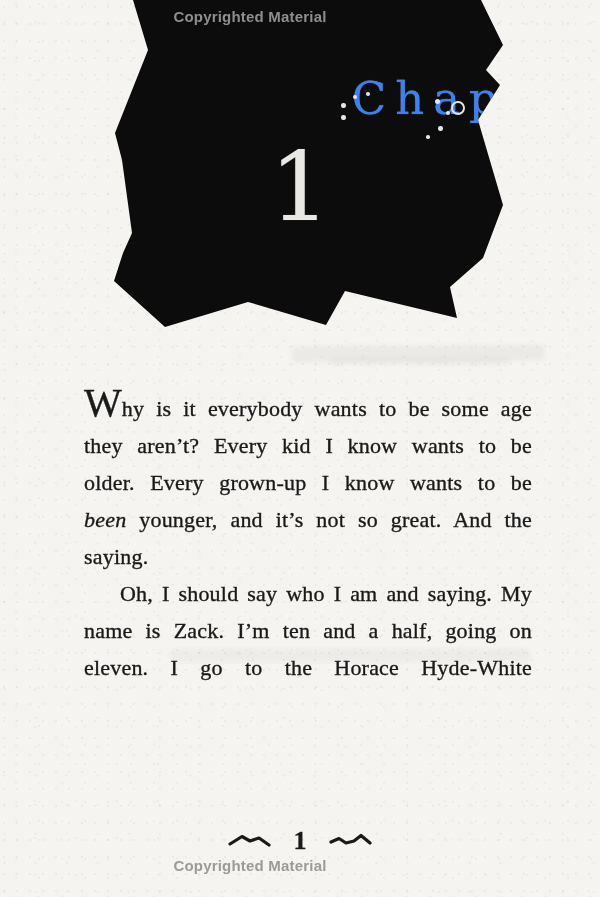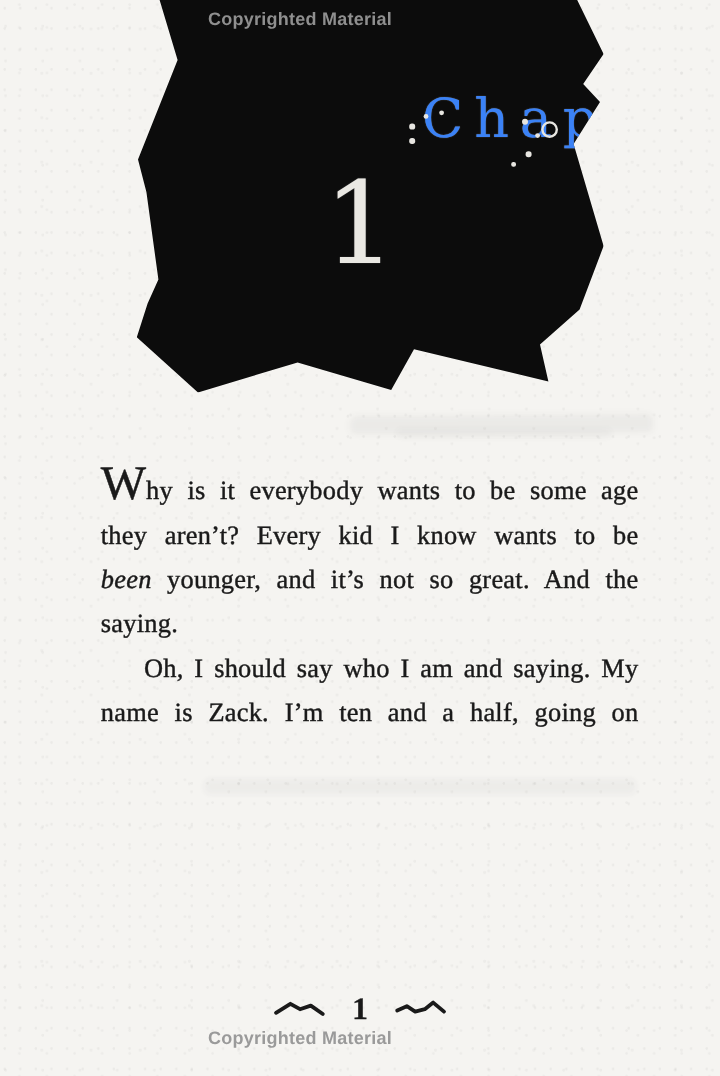--- a/index.html
+++ b/index.html
@@ -105,24 +105,26 @@
 
   <div class="copyright top">Copyrighted Material</div>
 
   <div class="smudge s1"></div>
   <div class="smudge s2"></div>
   <div class="smudge s3"></div>
 
   <div class="bodytext">
     <div class="line"><span class="rcap">W</span><span>hy is it everybody wants to be some age</span></div>
     <div class="line">they aren’t? Every kid I know wants to be</div>
+    <div class="line">older. Every grown-up I know wants to be</div>
     <div class="line"><em>been</em><span> younger, and it’s not so great. And the</span></div>
     <div class="line last">saying.</div>
     <div class="line indent">Oh, I should say who I am and saying. My</div>
     <div class="line">name is Zack. I’m ten and a half, going on</div>
+    <div class="line">eleven. I go to the Horace Hyde-White</div>
   </div>
 
   <div class="footer">
     <svg class="squiggle" width="44" height="18" viewBox="0 0 44 18">
       <polyline points="2,12 14,4.5 22,9 31,6 41,13" fill="none" stroke="#1a1a1a" stroke-width="3.2" stroke-linecap="round" stroke-linejoin="round"></polyline>
     </svg>
     <span class="pagenum">1</span>
     <svg class="squiggle" width="44" height="18" viewBox="0 0 44 18">
       <polyline points="2,10 10,6.5 17,11 25,9 32,3.5 41,11" fill="none" stroke="#1a1a1a" stroke-width="3.2" stroke-linecap="round" stroke-linejoin="round"></polyline>
     </svg>

